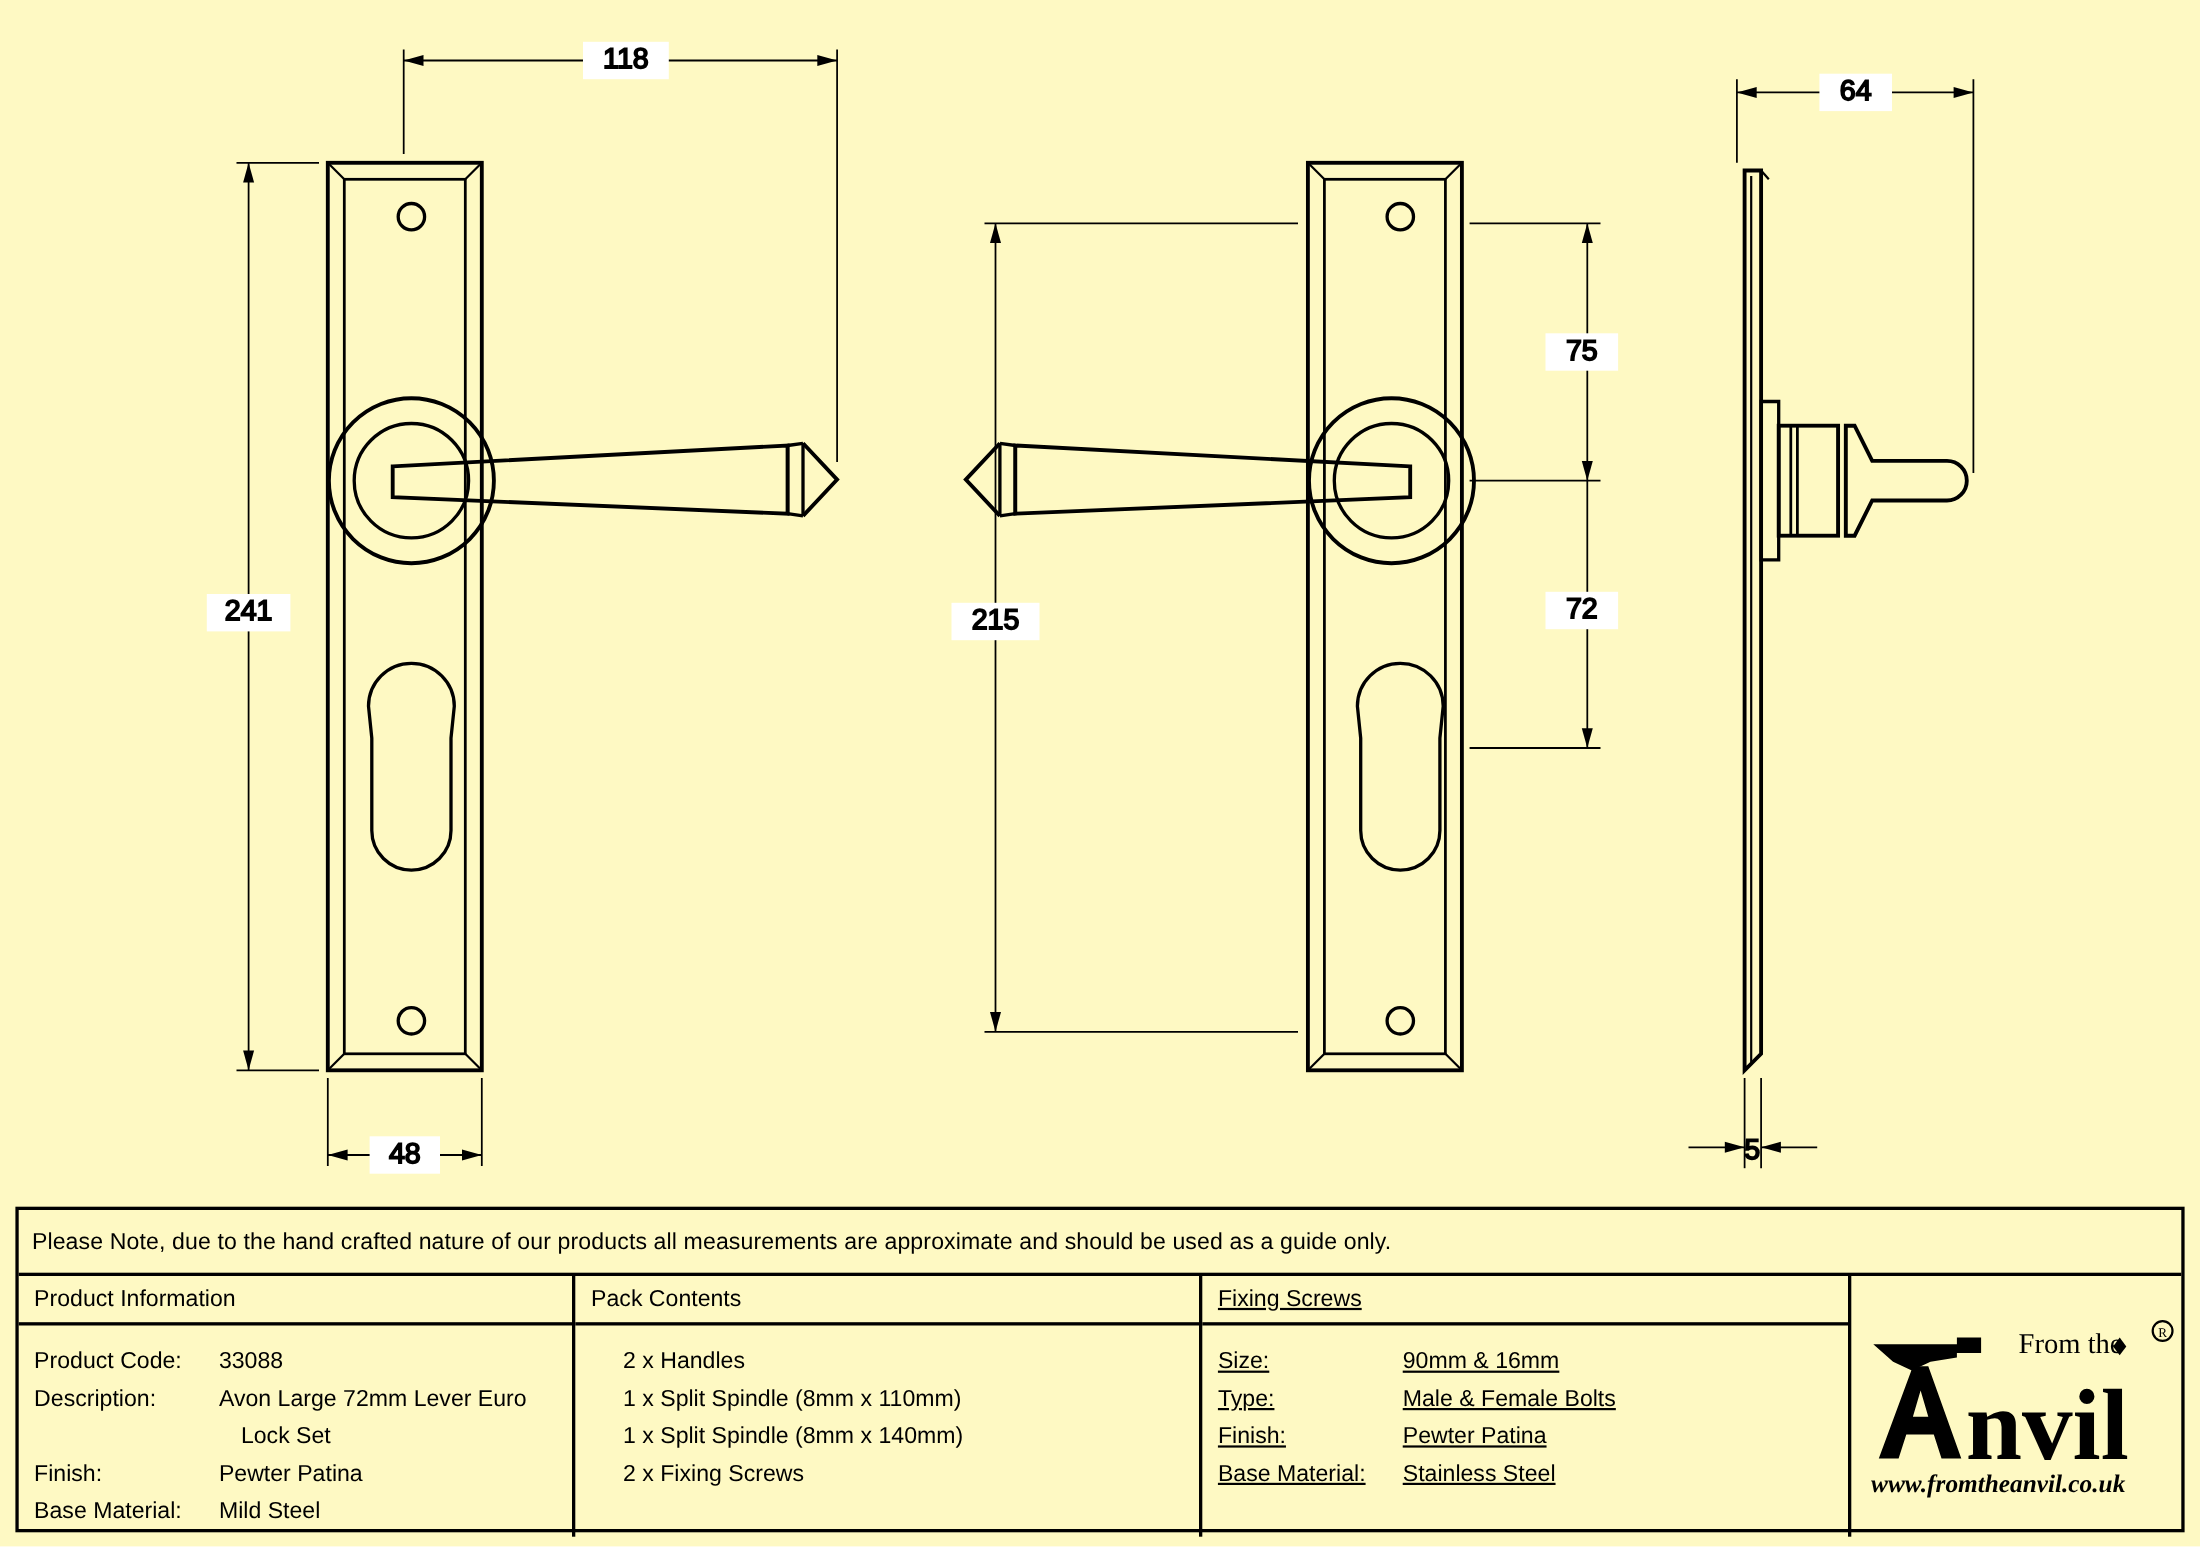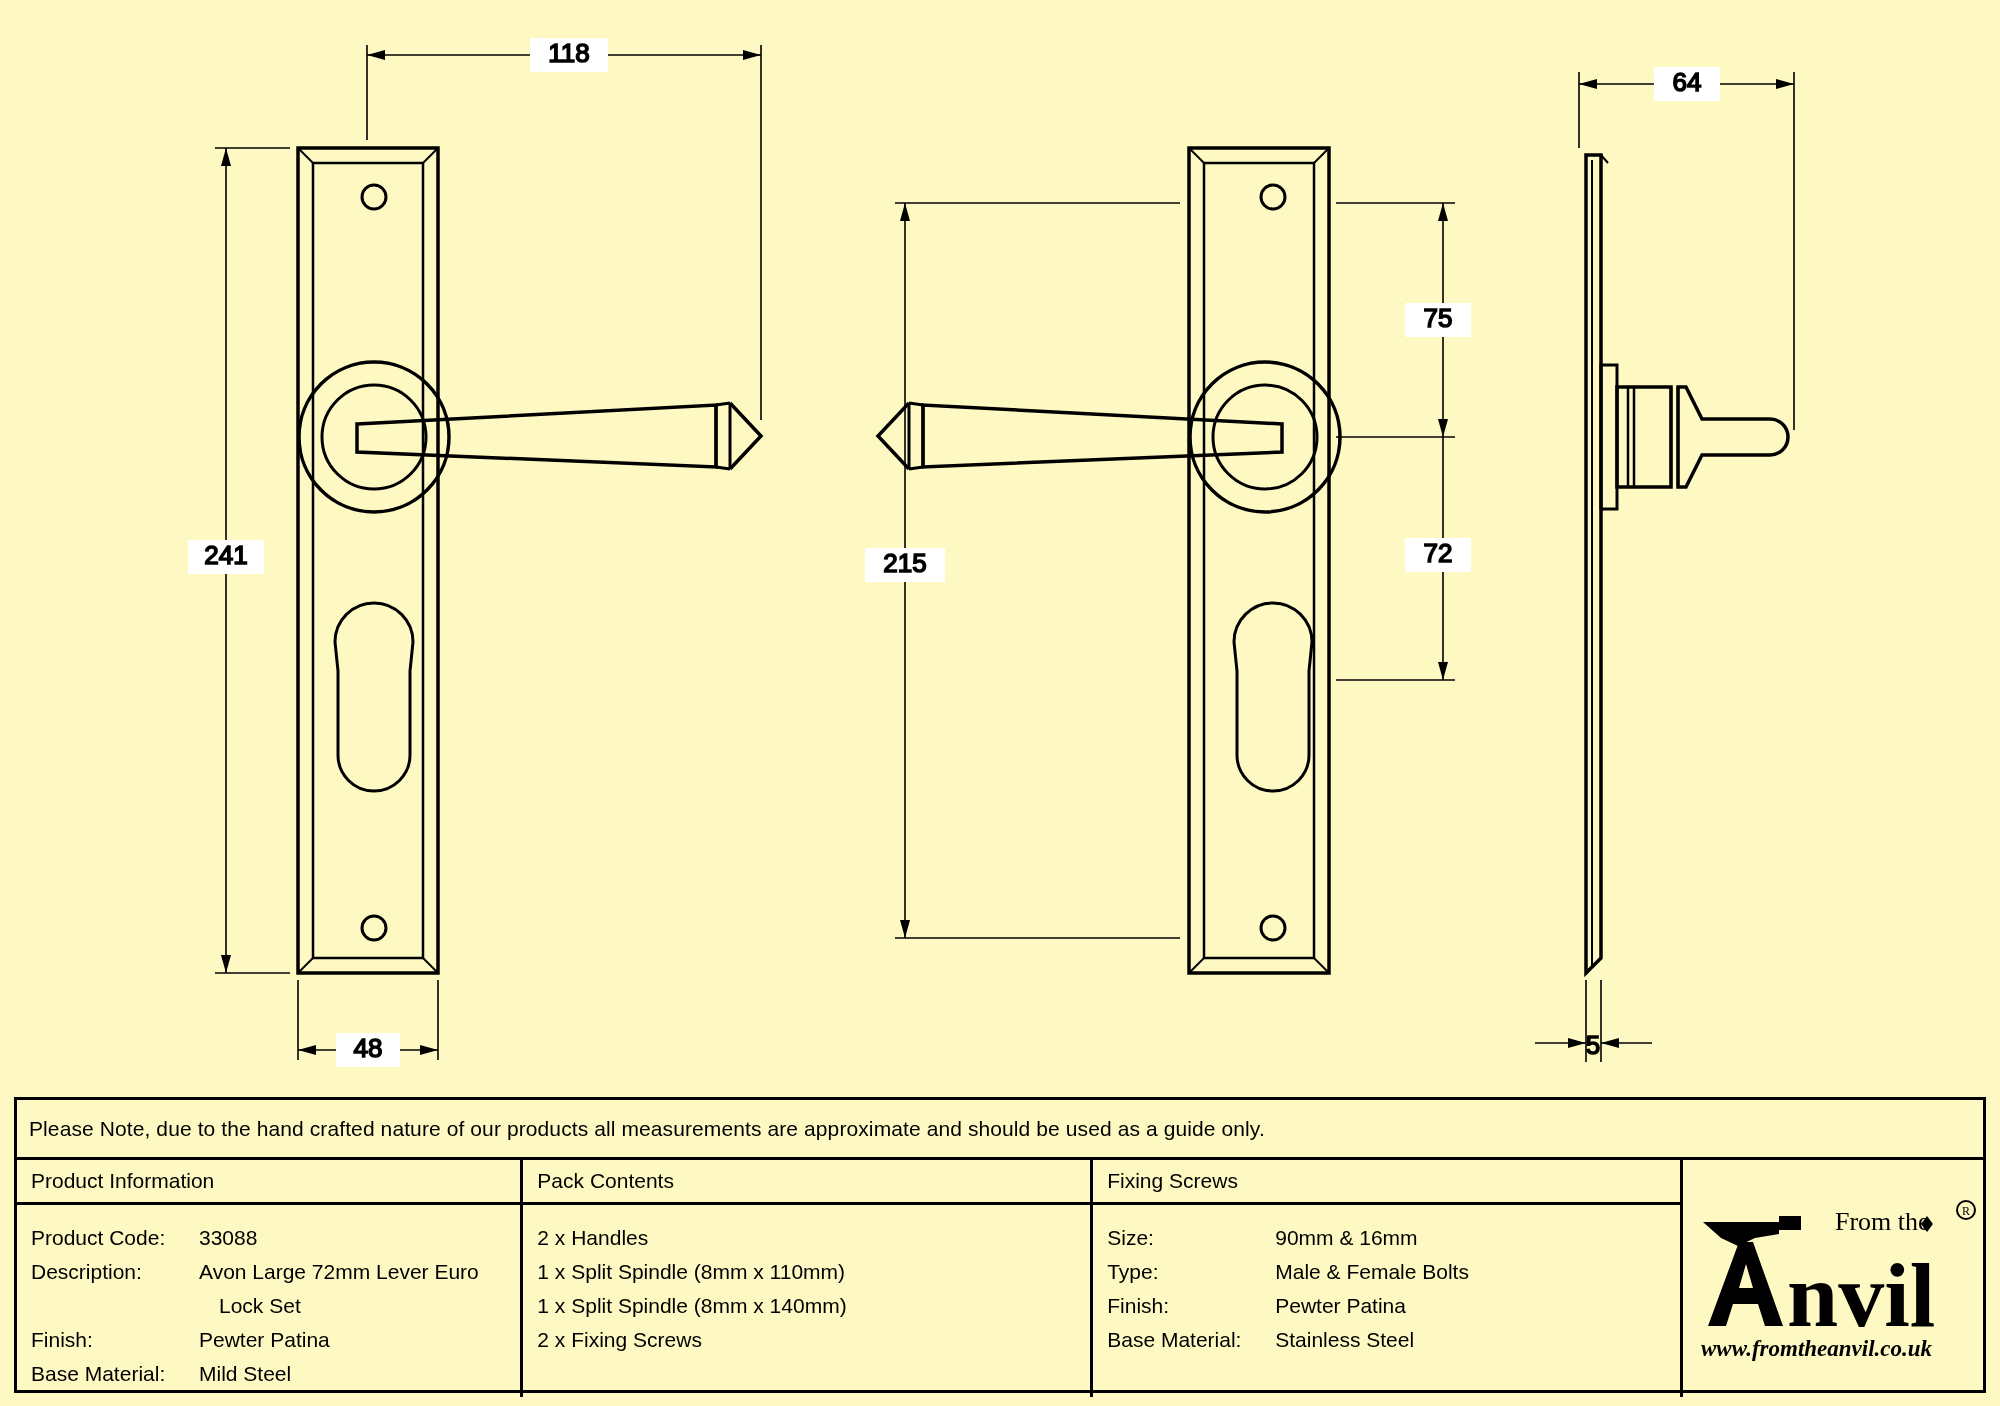--- a/index.html
+++ b/index.html
@@ -63,21 +63,21 @@
   }
   .col {
     box-sizing: border-box;
     border-right: 3px solid #000;
     display: flex;
     flex-direction: column;
   }
   .col:last-child { border-right: none; }
   .col-prod { width: 558px; }
   .col-pack { width: 628px; justify-content: flex-end; }
-  .col-fix  { width: 650px; }
+  .col-fix  { width: 650px; text-decoration: underline; }
   .col-logo { width: 316px; }
 
   .col-head {
     height: 45px;
     border-bottom: 3px solid #000;
     display: flex;
     align-items: center;
     padding-left: 14px;
     box-sizing: border-box;
     font-size: 21px;
@@ -94,20 +94,21 @@
     white-space: nowrap;
   }
   .kv .k { width: 168px; flex: none; }
   .kv .v { }
   .kv-cont { display: flex; font-size: 21px; line-height: 34px; gap: 20px; }
   .kv-cont .k { width: 168px; flex: none; }
   .packline {
     font-size: 21px;
     line-height: 34px;
     white-space: nowrap;
+    margin-left: 29px;
   }
 
   
   .col-logo {
     position: relative;
     display: flex;
     align-items: center;
     justify-content: center;
   }
   #logo-wrap {

